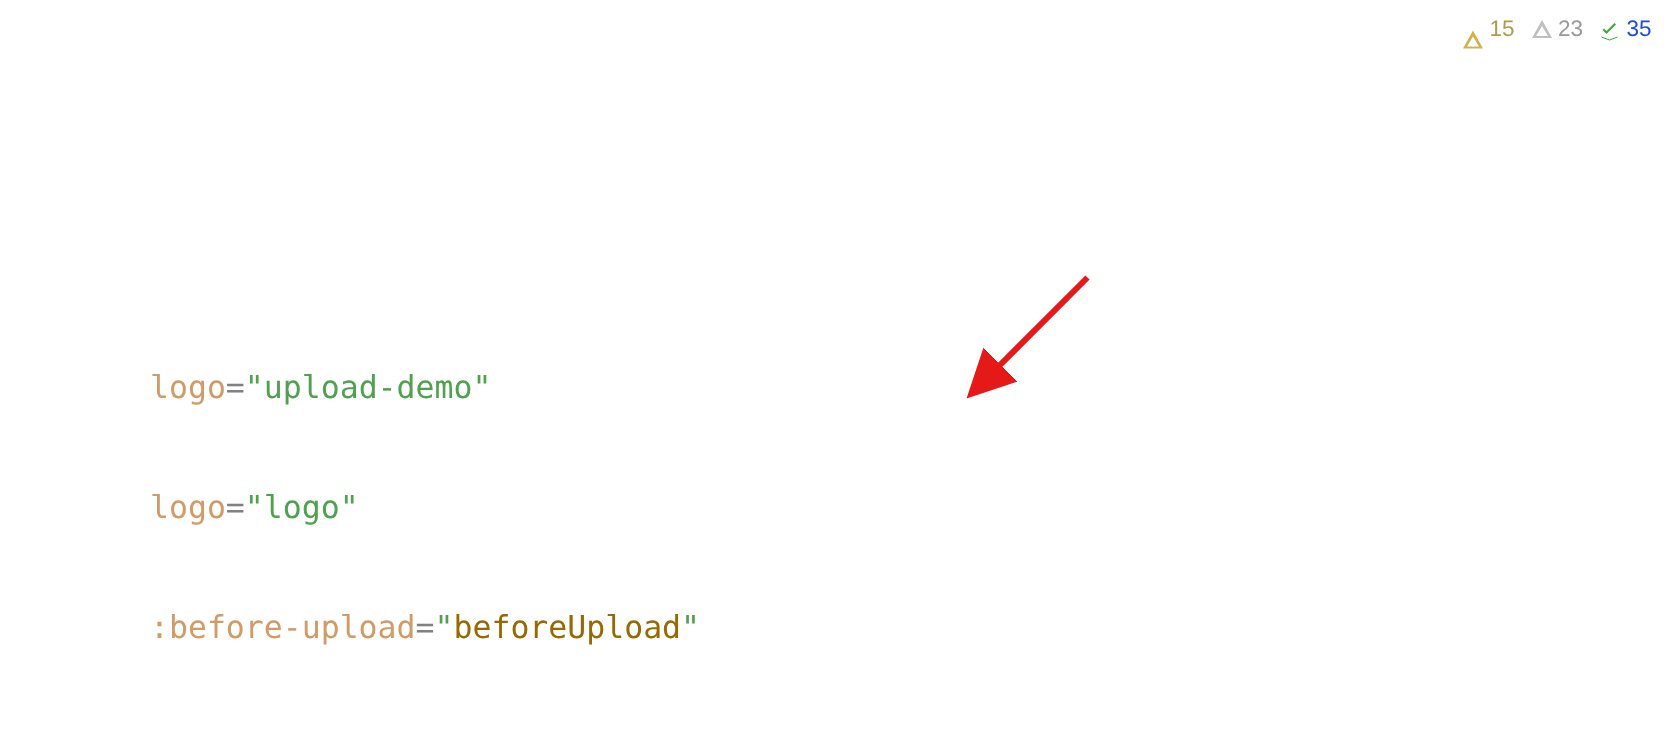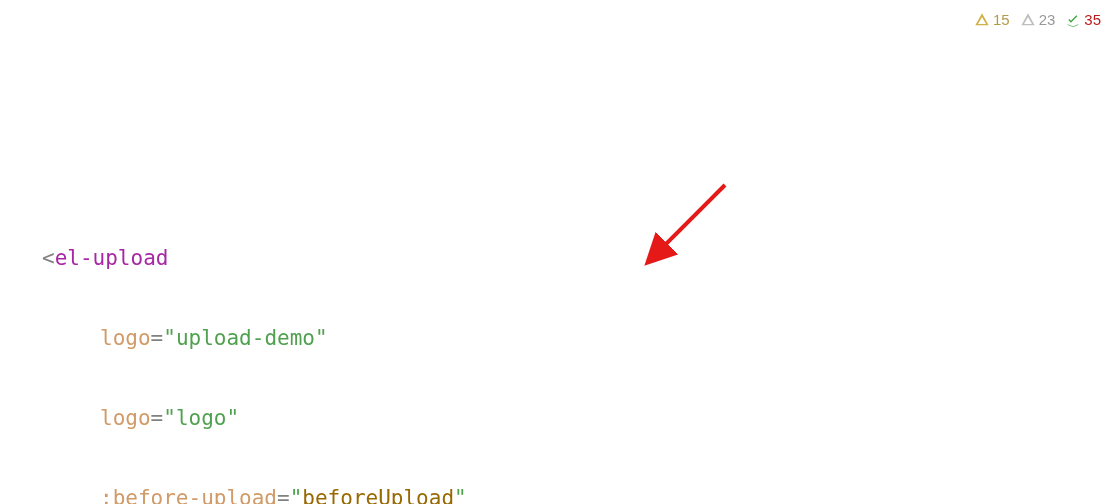--- a/index.html
+++ b/index.html
@@ -7,23 +7,23 @@
   .l1{padding-left:42px;}
   .l2{padding-left:100px;}
   .p{color:#a626a4;}   
   .o{color:#d19a66;}   
   .gr{color:#50a14f;}  
   .g{color:#808080;}   
   .br{color:#986801;}
   .badges{position:absolute;top:6px;right:12px;display:flex;gap:10px;font-family:Arial,Helvetica,sans-serif;font-size:15px;align-items:center;}
   .badge{display:inline-flex;align-items:center;gap:3px;}
   .badge svg{width:16px;height:16px;}
-  .t-amber{color:#b19a4a;}
+  .t-amber{color:#b19a4a;align-items:flex-end;}
   .t-grey{color:#999;}
-  .t-green{color:#b91c1c;justify-content:space-between;}
+  .t-green{color:#1d4ed8;justify-content:space-between;}
   .arrow{position:absolute;top:175px;left:630px;}
 </style>
 </head>
 <body>
 
 <div class="code-area">
 
 <div class="badges">
   <span class="badge t-amber">
     <svg viewBox="0 0 24 24">
@@ -52,21 +52,20 @@
 
 <svg class="arrow" width="110" height="110">
   <defs>
         <marker id="ah" markerWidth="8" markerHeight="8" refX="6" refY="4" orient="auto">
           <path d="M0,0 L8,4 L0,8 z" fill="#e61919"></path>
         </marker>
       </defs>
   <line x1="95" y1="10" x2="20" y2="85" stroke="#e61919" stroke-width="4" marker-end="url(#ah)"></line>
 </svg>
 
-<div class="l1"><span class="g">&lt;</span><span class="p">el-upload</span></div>
 <div class="l2"><span class="o">logo</span><span class="g">=</span><span class="gr">"upload-demo"</span></div>
 <div class="l2"><span class="o">logo</span><span class="g">=</span><span class="gr">"logo"</span></div>
 <div class="l2"><span class="o">:before-upload</span><span class="g">=</span><span class="gr">"</span><span class="br">beforeUpload</span><span class="gr">"</span></div>
 
 
 
 
 
 
 

